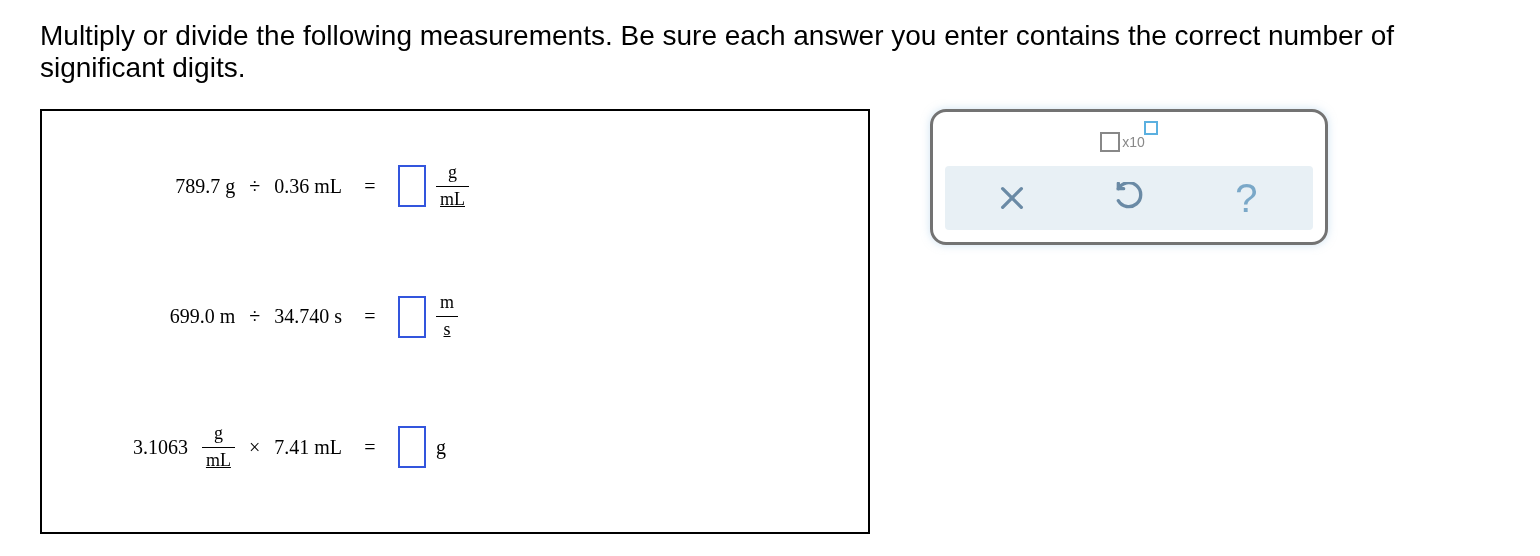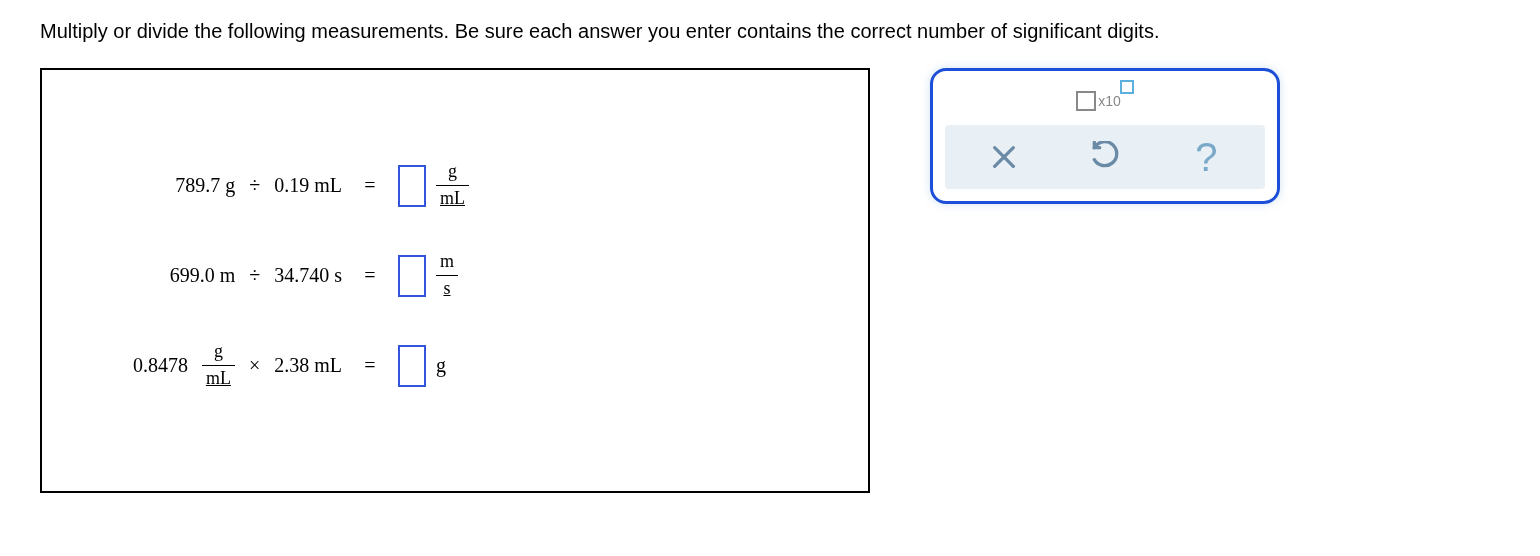--- a/index.html
+++ b/index.html
@@ -8,36 +8,36 @@
       padding: 0;
     }
     body {
       font-family: Arial, sans-serif;
       font-size: 18px;
       color: #000;
       padding: 20px 40px;
       background: #fff;
     }
     .instructions {
-      font-size: 20px;
+      font-size: 28px;
       margin-bottom: 25px;
     }
     .content-row {
       display: flex;
       align-items: flex-start;
       gap: 60px;
     }
     .problem-box {
       border: 2px solid #000;
       padding: 30px 40px 40px 40px;
       width: 830px;
       height: 425px;
       display: flex;
       flex-direction: column;
-      justify-content: center;
+      justify-content: space-between;
     }
     .equation-row {
       display: flex;
       align-items: center;
       gap: 18px;
       font-family: 'Times New Roman', serif;
       font-size: 20px;
       height: 90px;
     }
     .lhs {
@@ -82,22 +82,22 @@
     }
     .fraction .denom {
       padding: 0 4px;
       text-decoration: underline;
     }
     .unit-single {
       font-family: 'Times New Roman', serif;
       font-size: 20px;
     }
     .toolbox {
-      width: 350px;
-      border: 3px solid #1d4ed8;
+      width: 398px;
+      border: 3px solid #737373;
       border-radius: 16px;
       padding: 12px;
       box-shadow: 0 0 8px rgba(160,200,230,0.5);
     }
     .tool-scinotation {
       display: flex;
       align-items: center;
       font-family: Arial, sans-serif;
       position: relative;
       justify-content: center;
@@ -159,21 +159,21 @@
 
 <div class="instructions">Multiply or divide the following measurements. Be sure each answer you enter contains the correct number of significant digits.</div>
 
 <div class="content-row">
   <div class="problem-box">
 
     <div class="equation-row">
       <div class="lhs">
         <span>789.7 g</span>
         <span>÷</span>
-        <span>0.19 mL</span>
+        <span>0.36 mL</span>
       </div>
       <span class="eq-sign">=</span>
       <div class="rhs">
         <span class="input-box"></span>
         <span class="fraction">
           <span class="numer">g</span>
           <span class="bar"></span>
           <span class="denom">mL</span>
         </span>
       </div>
@@ -191,28 +191,28 @@
         <span class="fraction">
           <span class="numer">m</span>
           <span class="bar"></span>
           <span class="denom">s</span>
         </span>
       </div>
     </div>
 
     <div class="equation-row">
       <div class="lhs">
-        <span>0.8478</span>
+        <span>3.1063</span>
         <span class="fraction">
           <span class="numer">g</span>
           <span class="bar"></span>
           <span class="denom">mL</span>
         </span>
         <span>×</span>
-        <span>2.38 mL</span>
+        <span>7.41 mL</span>
       </div>
       <span class="eq-sign">=</span>
       <div class="rhs">
         <span class="input-box"></span>
         <span class="unit-single">g</span>
       </div>
     </div>
 
   </div>
 

